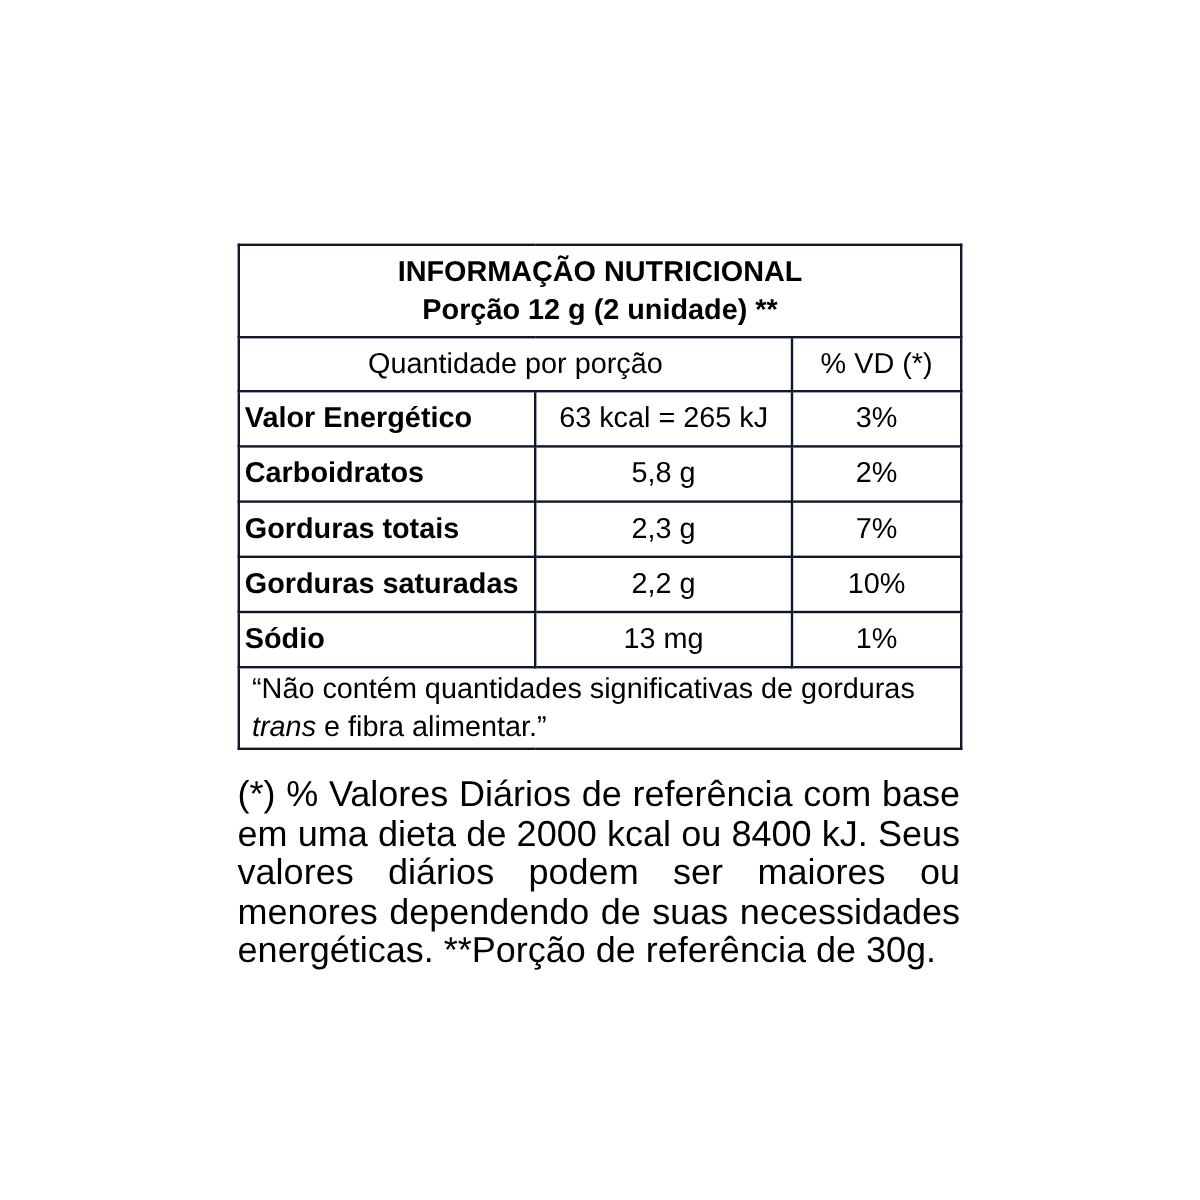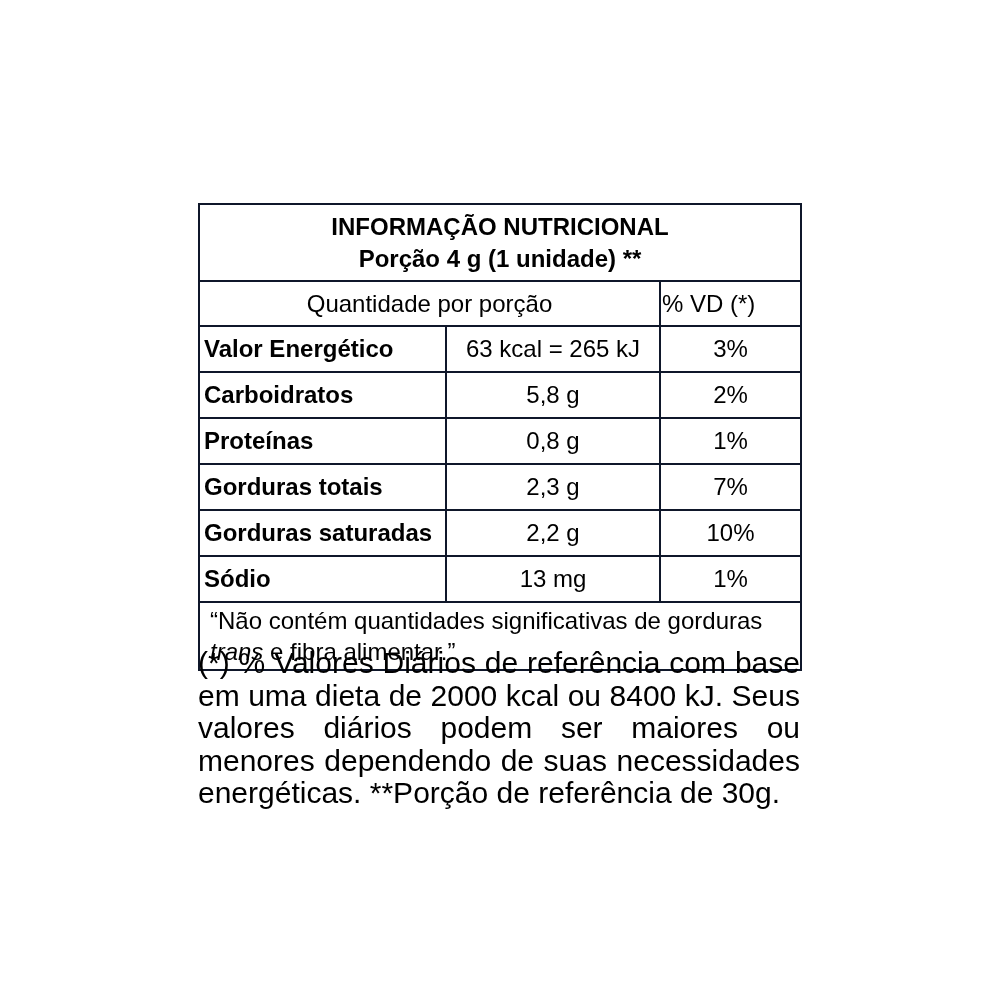--- a/index.html
+++ b/index.html
@@ -33,20 +33,21 @@
     text-align: center;
     font-weight: bold;
     padding: 2px 0;
   }
   .title-line { line-height: 32px; }
   td.header-quant {
     height: 41px;
     text-align: center;
   }
   td.header-dv {
+    text-align: center;
   }
   td.name-cell {
     height: 42px;
     text-align: left;
     padding-left: 4px;
     font-weight: bold;
   }
   td.amount-cell {
     text-align: center;
   }
@@ -78,41 +79,36 @@
   <table class="nutri">
     <colgroup>
       <col style="width:247px">
       <col style="width:214px">
       <col style="width:141px">
     </colgroup>
     <tbody>
       <tr>
         <td class="title-cell" colspan="3">
           <div class="title-line">INFORMAÇÃO NUTRICIONAL</div>
-          <div class="title-line">Porção 4 g (1 unidade) **</div>
+          <div class="title-line">Porção 12 g (2 unidade) **</div>
         </td>
       </tr>
       <tr>
         <td class="header-quant" colspan="2">Quantidade por porção</td>
         <td class="header-dv">% VD (*)</td>
       </tr>
       <tr>
         <td class="name-cell">Valor Energético</td>
         <td class="amount-cell">63 kcal = 265 kJ</td>
         <td class="dv-cell">3%</td>
       </tr>
       <tr>
         <td class="name-cell">Carboidratos</td>
         <td class="amount-cell">5,8 g</td>
         <td class="dv-cell">2%</td>
-      </tr>
-      <tr>
-        <td class="name-cell">Proteínas</td>
-        <td class="amount-cell">0,8 g</td>
-        <td class="dv-cell">1%</td>
       </tr>
       <tr>
         <td class="name-cell">Gorduras totais</td>
         <td class="amount-cell">2,3 g</td>
         <td class="dv-cell">7%</td>
       </tr>
       <tr>
         <td class="name-cell">Gorduras saturadas</td>
         <td class="amount-cell">2,2 g</td>
         <td class="dv-cell">10%</td>

